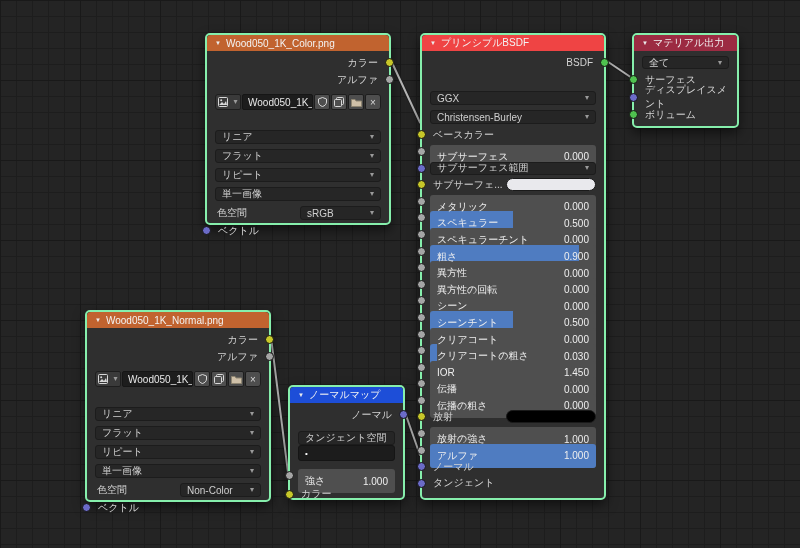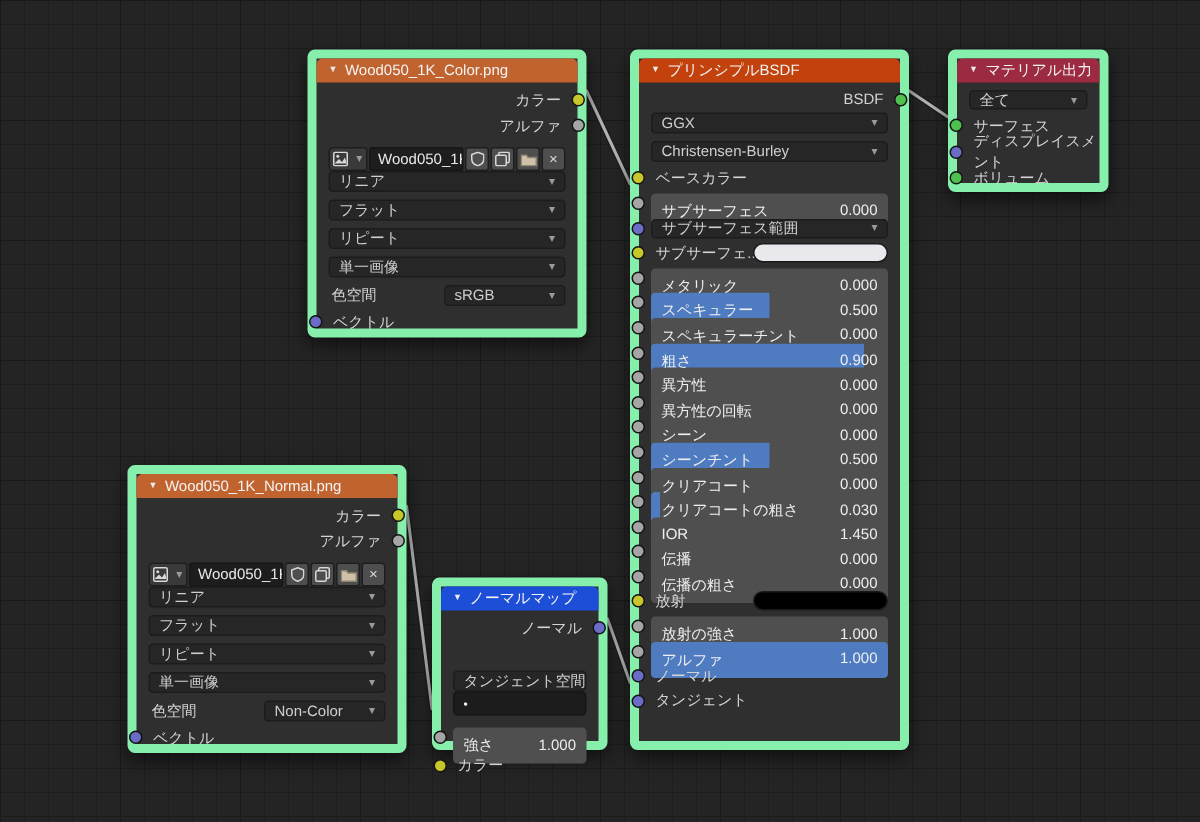--- a/index.html
+++ b/index.html
@@ -10,21 +10,21 @@
     background-image:
       linear-gradient(#191919 1px, transparent 1px),
       linear-gradient(90deg,#191919 1px, transparent 1px),
       linear-gradient(#1d1d1d 1px, transparent 1px),
       linear-gradient(90deg,#1d1d1d 1px, transparent 1px);
     background-size:80px 80px,80px 80px,16px 16px,16px 16px;
   }
   #wires{position:absolute;left:0;top:0;z-index:1;}
   .node{
     position:absolute;z-index:2;box-sizing:border-box;
-    background:#2f2f2f;border:6px solid #86efac;border-radius:5px;
+    background:#2f2f2f;border:2px solid #86efac;border-radius:5px;
     box-shadow:0 5px 12px rgba(0,0,0,.55);
     font-size:10px;color:#d4d4d4;
   }
   .hdr{
     height:16px;border-radius:4px 4px 0 0;display:flex;align-items:center;gap:5px;
     padding:0 8px;color:#f3f3f3;white-space:nowrap;overflow:hidden;
   }
   .tri{font-size:6px;color:#ececec;flex:0 0 auto;line-height:1;}
   .row{position:relative;height:17px;display:flex;align-items:center;}
   .row.out{justify-content:flex-end;padding-right:11px;}
@@ -39,21 +39,21 @@
   .yellow{background:#c7c729;}
   .gray{background:#a5a5a5;}
   .purple{background:#6b6bc8;}
   .green{background:#4fc14f;}
   .dd{
     background:#262626;border:1px solid #1c1c1c;border-radius:3px;height:14px;
     box-sizing:border-box;display:flex;align-items:center;justify-content:space-between;
     padding:0 6px;color:#cfcfcf;margin:0 8px;white-space:nowrap;overflow:hidden;
   }
   .chev{color:#9a9a9a;font-size:8px;line-height:1;margin-left:4px;flex:0 0 auto;}
-  .gap5{margin-top:5px;} .gap6{margin-top:0;}
+  .gap5{margin-top:5px;} .gap6{margin-top:20px;}
   .imgrow{display:flex;gap:1px;margin:6px 8px 0;height:16px;}
   .ibtn{
     background:#4e4e4e;border:1px solid #1e1e1e;box-sizing:border-box;border-radius:2px;
     display:flex;align-items:center;justify-content:center;color:#d8d8d8;font-size:10px;
   }
   .ibtn.first{border-radius:3px 2px 2px 3px;background:#3a3a3a;width:26px;gap:1px;}
   .ibtn.last{border-radius:2px 3px 3px 2px;}
   .namefield{
     background:#1d1d1d;border:1px solid #161616;box-sizing:border-box;flex:1;
     color:#e8e8e8;display:flex;align-items:center;padding:0 5px;
@@ -163,21 +163,21 @@
       <span class="chev">▾</span>
     </div>
   </div>
   <div class="row in" style="margin-top:2px;">
     <i class="sock l purple"></i>
     <span>ベクトル</span>
   </div>
 </div>
 
 <div class="node" style="left:420px;top:33px;width:186px;height:467px;">
-  <div class="hdr" style="background:#c2410c;">
+  <div class="hdr" style="background:#ef4444;">
     <span class="tri">▼</span>
     <span>プリンシプルBSDF</span>
   </div>
   <div class="row out first">
     <span>BSDF</span>
     <i class="sock r green"></i>
   </div>
   <div class="dd gap6">
     <span>GGX</span>
     <span class="chev">▾</span>
@@ -478,21 +478,21 @@
 
 <div class="node" style="left:288px;top:385px;width:117px;height:115px;">
   <div class="hdr" style="background:#1d4ed8;">
     <span class="tri">▼</span>
     <span>ノーマルマップ</span>
   </div>
   <div class="row out first">
     <span>ノーマル</span>
     <i class="sock r purple"></i>
   </div>
-  <div class="dd" style="margin-top:20px;gap:12px;">
+  <div class="dd" style="margin-top:8px;gap:12px;">
     <span>タンジェント空間</span>
     <span class="chev">▾</span>
   </div>
   <div class="uvfield gap5">
     <span>•</span>
   </div>
   <div class="prow" style="margin-top:8px;">
     <i class="sock l gray"></i>
     <div class="inner">
       <div class="slider">

